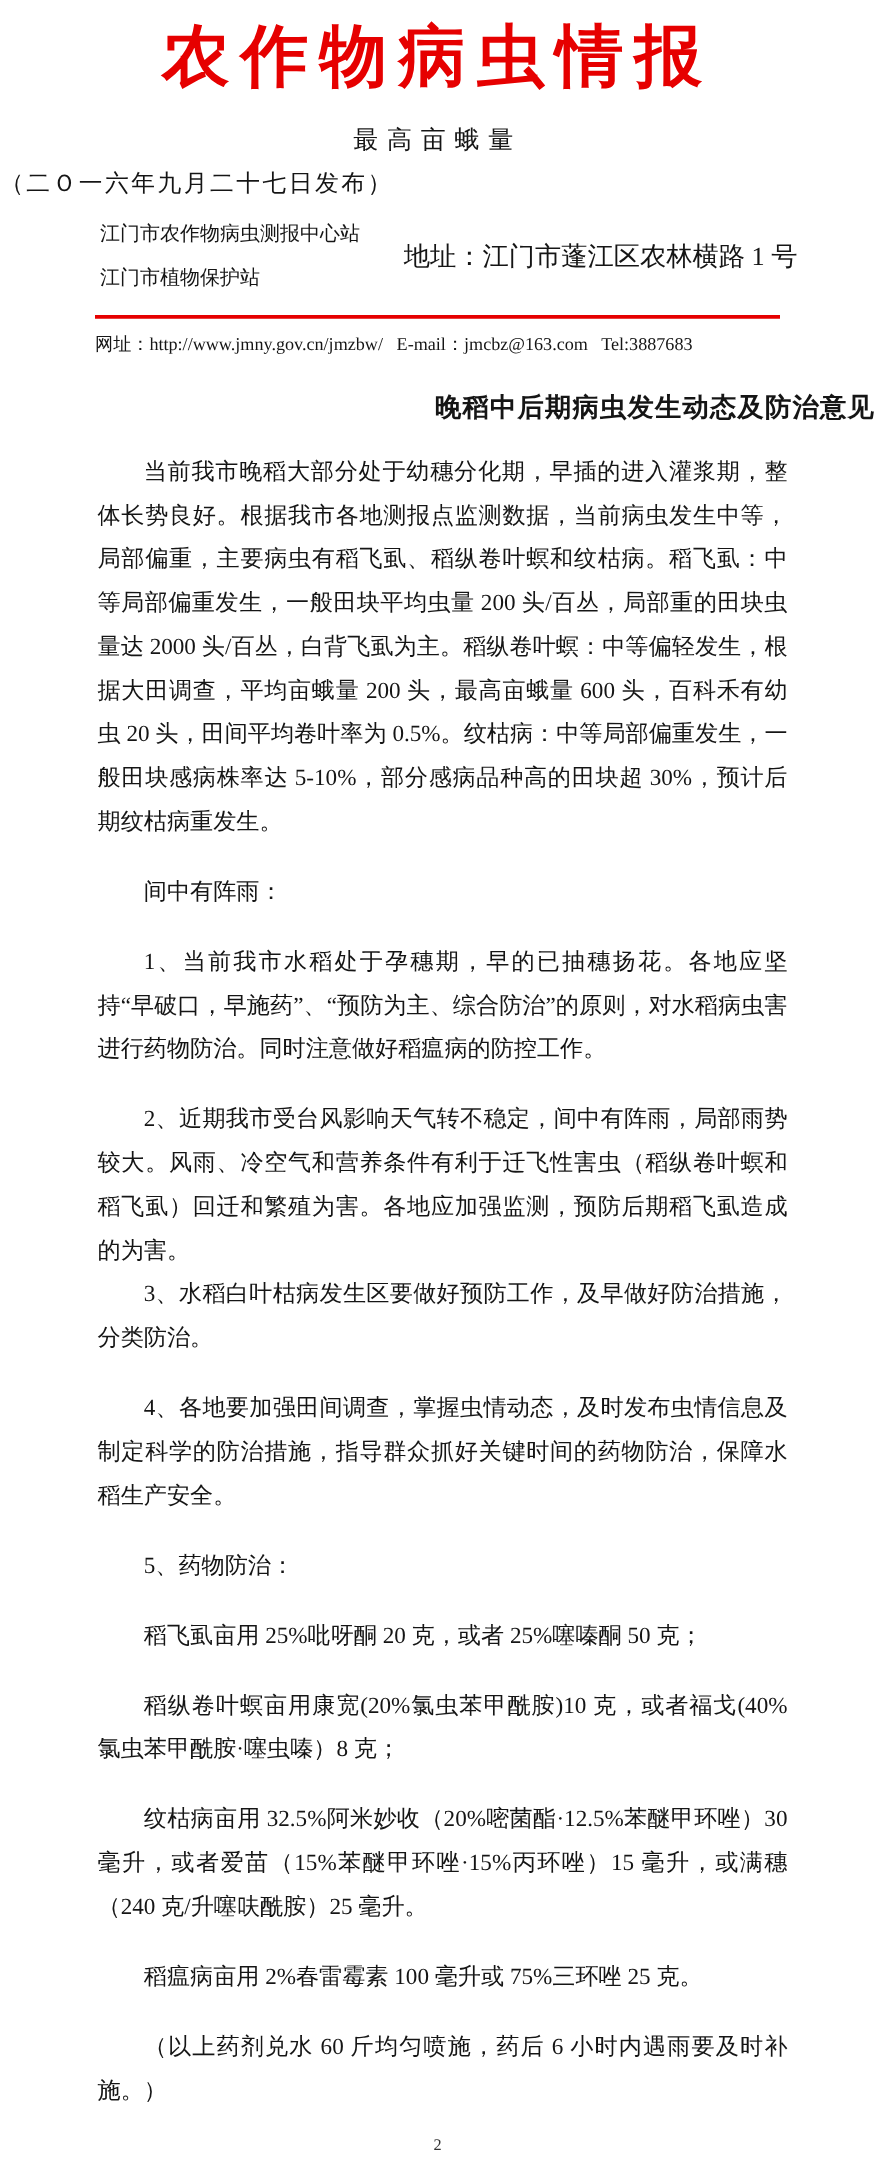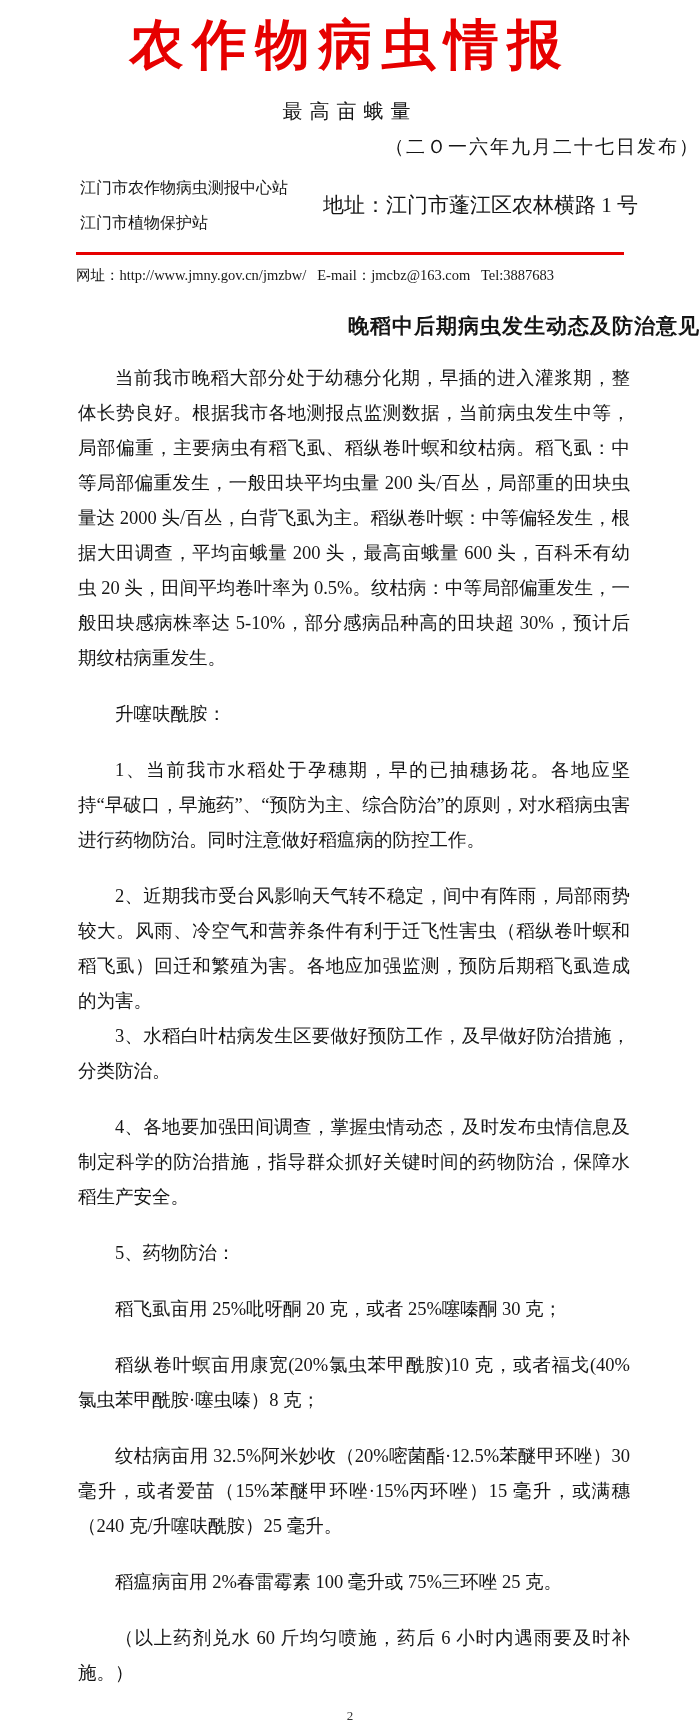--- a/index.html
+++ b/index.html
@@ -24,21 +24,21 @@
     font-family: "DejaVu Serif", "Liberation Serif", serif;
   }
   .issue {
     margin-top: 18px;
     text-align: center;
     font-size: 20px;
     letter-spacing: 7px;
   }
   .pubdate {
     margin-top: 9px;
-    text-align: right;
+    text-align: left;
     font-size: 19px;
     letter-spacing: 2px;
   }
   .org-row {
     margin-top: 10px;
     padding: 0 62px 0 80px;
     display: flex;
     justify-content: space-between;
     align-items: center;
   }
@@ -103,26 +103,26 @@
     </div>
 
     <div class="red-rule" style="background: rgb(230, 0, 0);"></div>
 
     <div class="contact">网址：http://www.jmny.gov.cn/jmzbw/   E-mail：jmcbz@163.com   Tel:3887683</div>
   </div>
 
   <div class="article-heading">晚稻中后期病虫发生动态及防治意见</div>
 
   <p class="para gap"><span>当前我市晚稻大部分处于幼穗分化期，早插的进入灌浆期，整体长势良好。根据我市各地测报点监测数据，当前病虫发生中等，局部偏重，主要病虫有稻飞虱、稻纵卷叶螟和纹枯病。</span><span class="bold">稻飞虱：</span><span>中等局部偏重发生，一般田块平均虫量 200 头/百丛，局部重的田块虫量达 2000 头/百丛，白背飞虱为主。</span><span class="bold">稻纵卷叶螟：</span><span>中等偏轻发生，根据大田调查，平均亩蛾量 200 头，最高亩蛾量 600 头，百科禾有幼虫 20 头，田间平均卷叶率为 0.5%。</span><span class="bold">纹枯病：</span><span>中等局部偏重发生，一般田块感病株率达 5-10%，部分感病品种高的田块超 30%，预计后期纹枯病重发生。</span></p>
-  <p class="para gap"><span class="bold">升噻呋酰胺：</span></p>
+  <p class="para gap"><span class="bold">间中有阵雨：</span></p>
   <p class="para gap"><span>1、当前我市水稻处于孕穗期，早的已抽穗扬花。各地应坚持“早破口，早施药”、“预防为主、综合防治”的原则，对水稻病虫害进行药物防治。同时注意做好稻瘟病的防控工作。</span></p>
   <p class="para gap"><span>2、近期我市受台风影响天气转不稳定，间中有阵雨，局部雨势较大。风雨、冷空气和营养条件有利于迁飞性害虫（稻纵卷叶螟和稻飞虱）回迁和繁殖为害。各地应加强监测，预防后期稻飞虱造成的为害。</span></p>
   <p class="para nogap"><span>3、水稻白叶枯病发生区要做好预防工作，及早做好防治措施，分类防治。</span></p>
   <p class="para gap"><span>4、各地要加强田间调查，掌握虫情动态，及时发布虫情信息及制定科学的防治措施，指导群众抓好关键时间的药物防治，保障水稻生产安全。</span></p>
   <p class="para gap"><span>5、药物防治：</span></p>
-  <p class="para gap"><span>稻飞虱亩用 25%吡呀酮 20 克，或者 25%噻嗪酮 30 克；</span></p>
+  <p class="para gap"><span>稻飞虱亩用 25%吡呀酮 20 克，或者 25%噻嗪酮 50 克；</span></p>
   <p class="para gap"><span>稻纵卷叶螟亩用康宽(20%氯虫苯甲酰胺)10 克，或者福戈(40%氯虫苯甲酰胺·噻虫嗪）8 克；</span></p>
   <p class="para gap"><span>纹枯病亩用 32.5%阿米妙收（20%嘧菌酯·12.5%苯醚甲环唑）30 毫升，或者爱苗（15%苯醚甲环唑·15%丙环唑）15 毫升，或满穗（240 克/升噻呋酰胺）25 毫升。</span></p>
   <p class="para gap"><span>稻瘟病亩用 2%春雷霉素 100 毫升或 75%三环唑 25 克。</span></p>
   <p class="para gap"><span>（以上药剂兑水 60 斤均匀喷施，药后 6 小时内遇雨要及时补施。）</span></p>
 
   <div class="page-number">2</div>
 </div>
 
 </body></html>

